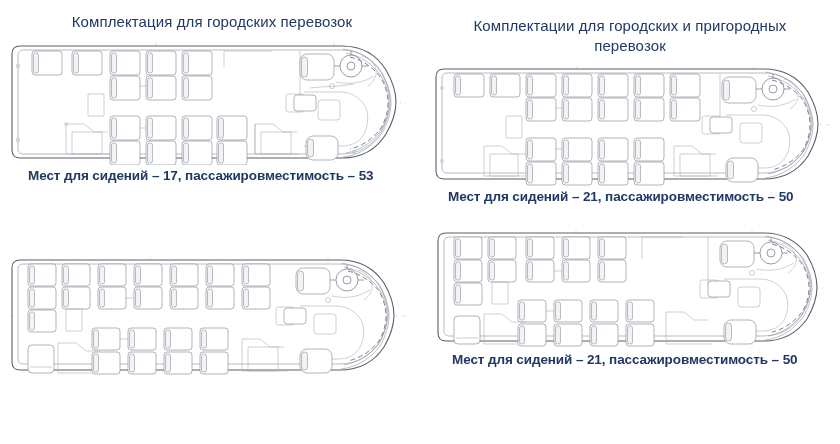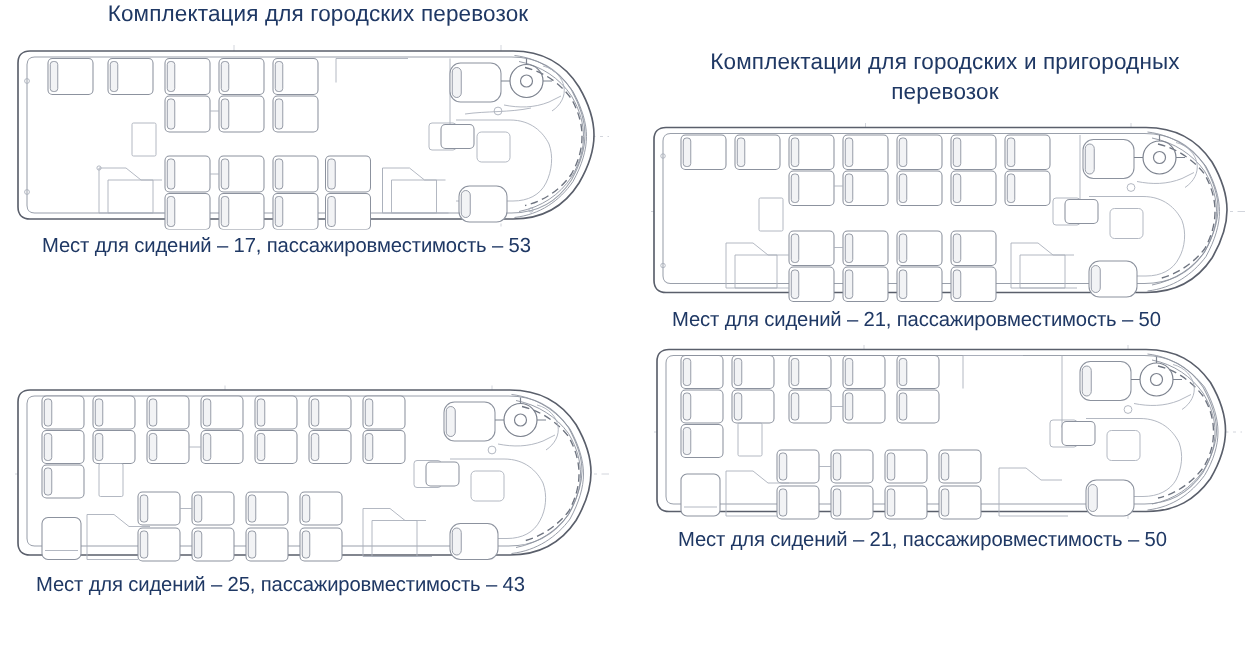--- a/index.html
+++ b/index.html
@@ -20,21 +20,21 @@
     font-size:15px;
     font-weight:400;
     color:#1f3864;
     text-align:center;
     line-height:20px;
     letter-spacing:0.1px;
     white-space:pre-line;
   }
   .panel-caption{
     font-size:13.5px;
-    font-weight:normal;
+    font-weight:bold;
     color:#1f3864;
     line-height:16px;
     letter-spacing:-0.1px;
     white-space:nowrap;
   }
   .plan-wrap{position:relative;}
   svg{display:block;}
 
   
   .body-outline{fill:#ffffff;stroke:#5a5f6b;stroke-width:1.1;}
@@ -45,21 +45,21 @@
   .axis{stroke:#c3c7d0;stroke-width:0.5;stroke-dasharray:9 3 2 3;fill:none;}
   .dash-door{stroke:#6e7480;stroke-width:0.9;stroke-dasharray:5 3;fill:none;}
   .glass{fill:none;stroke:#8c929e;stroke-width:0.6;}
   .wheel{fill:none;stroke:#7d838f;stroke-width:0.8;}
 </style>
 </head>
 <body>
 
 <div class="canvas">
 
-  <div class="panel" style="left:0px;top:0px;width:424px;">
+  <div class="panel" style="left:0px;top:12px;width:424px;">
     <div class="panel-title">Комплектация  для городских   перевозок</div>
 
     <div class="plan-wrap" style="margin-top:8px;">
       <svg width="400" height="125" viewBox="0 0 400 125" style="margin-left:10px;">
 
         <line class="axis" x1="146" y1="2" x2="146" y2="123"></line>
         <line class="axis" x1="4" y1="63" x2="396" y2="63"></line>
         <line class="axis" x1="324" y1="2" x2="324" y2="123"></line>
 
         <path class="body-outline" d="M10,6 h322 c20,0 34,8 44,24 c7,12 10,22 10,32 c0,10 -3,20 -10,32 c-10,16 -24,24 -44,24 h-322 c-5,0 -8,-3 -8,-8 v-96 c0,-5 3,-8 8,-8 z"></path>
@@ -168,21 +168,21 @@
         <rect class="seat-base" x="284" y="55" width="22" height="16" rx="3"></rect>
         <rect class="seat-base" x="296" y="96" width="32" height="24" rx="7"></rect>
         <rect class="seat-back" x="297.5" y="99" width="6" height="18" rx="3"></rect>
         <circle class="thin" cx="344" cy="112" r="1.4"></circle>
       </svg>
     </div>
 
     <div class="panel-caption" style="margin-top:3px;margin-left:28px;">Мест для сидений – 17, пассажировместимость – 53</div>
   </div>
 
-  <div class="panel" style="left:420px;top:32px;width:420px;">
+  <div class="panel" style="left:420px;top:16px;width:420px;">
     <div class="panel-title">Комплектации   для городских   и пригородных
 перевозок</div>
 
     <div class="plan-wrap" style="margin-top:8px;">
       <svg width="400" height="122" viewBox="0 0 400 122" style="margin-left:14px;">
         <line class="axis" x1="143" y1="2" x2="143" y2="120"></line>
         <line class="axis" x1="0" y1="61" x2="396" y2="61"></line>
         <line class="axis" x1="320" y1="2" x2="320" y2="120"></line>
 
         <path class="body-outline" d="M10,5 h320 c20,0 34,8 44,23 c7,12 10,22 10,32 c0,10 -3,20 -10,32 c-10,15 -24,23 -44,23 h-320 c-5,0 -8,-3 -8,-8 v-94 c0,-5 3,-8 8,-8 z"></path>
@@ -441,21 +441,20 @@
         <path class="thin" d="M290,51 h36 c14,0 22,8 26,16 c3,8 2,18 -2,25 c-4,8 -12,12 -22,12 h-38"></path>
         <rect class="thin" x="304" y="59" width="22" height="20" rx="3"></rect>
         <circle class="thin" cx="318" cy="45" r="2.6"></circle>
         <rect class="thin" x="266" y="52" width="18" height="18" rx="2"></rect>
         <rect class="seat-base" x="274" y="53" width="22" height="16" rx="3"></rect>
         <rect class="seat-base" x="290" y="94" width="32" height="24" rx="7"></rect>
         <rect class="seat-back" x="291.5" y="97" width="6" height="18" rx="3"></rect>
       </svg>
     </div>
 
-    <div class="panel-caption" style="margin-top:5px;margin-left:24px;">Мест для сидений – 25, пассажировместимость – 43</div>
   </div>
 
   <div class="panel" style="left:424px;top:228px;width:416px;">
     <div class="plan-wrap">
       <svg width="395" height="120" viewBox="0 0 395 120" style="margin-left:12px;">
         <line class="axis" x1="140" y1="2" x2="140" y2="118"></line>
         <line class="axis" x1="0" y1="60" x2="392" y2="60"></line>
         <line class="axis" x1="316" y1="2" x2="316" y2="118"></line>
 
         <path class="body-outline" d="M10,5 h318 c20,0 33,8 43,22 c7,12 10,22 10,32 c0,10 -3,20 -10,32 c-10,14 -23,22 -43,22 h-318 c-5,0 -8,-3 -8,-8 v-92 c0,-5 3,-8 8,-8 z"></path>

